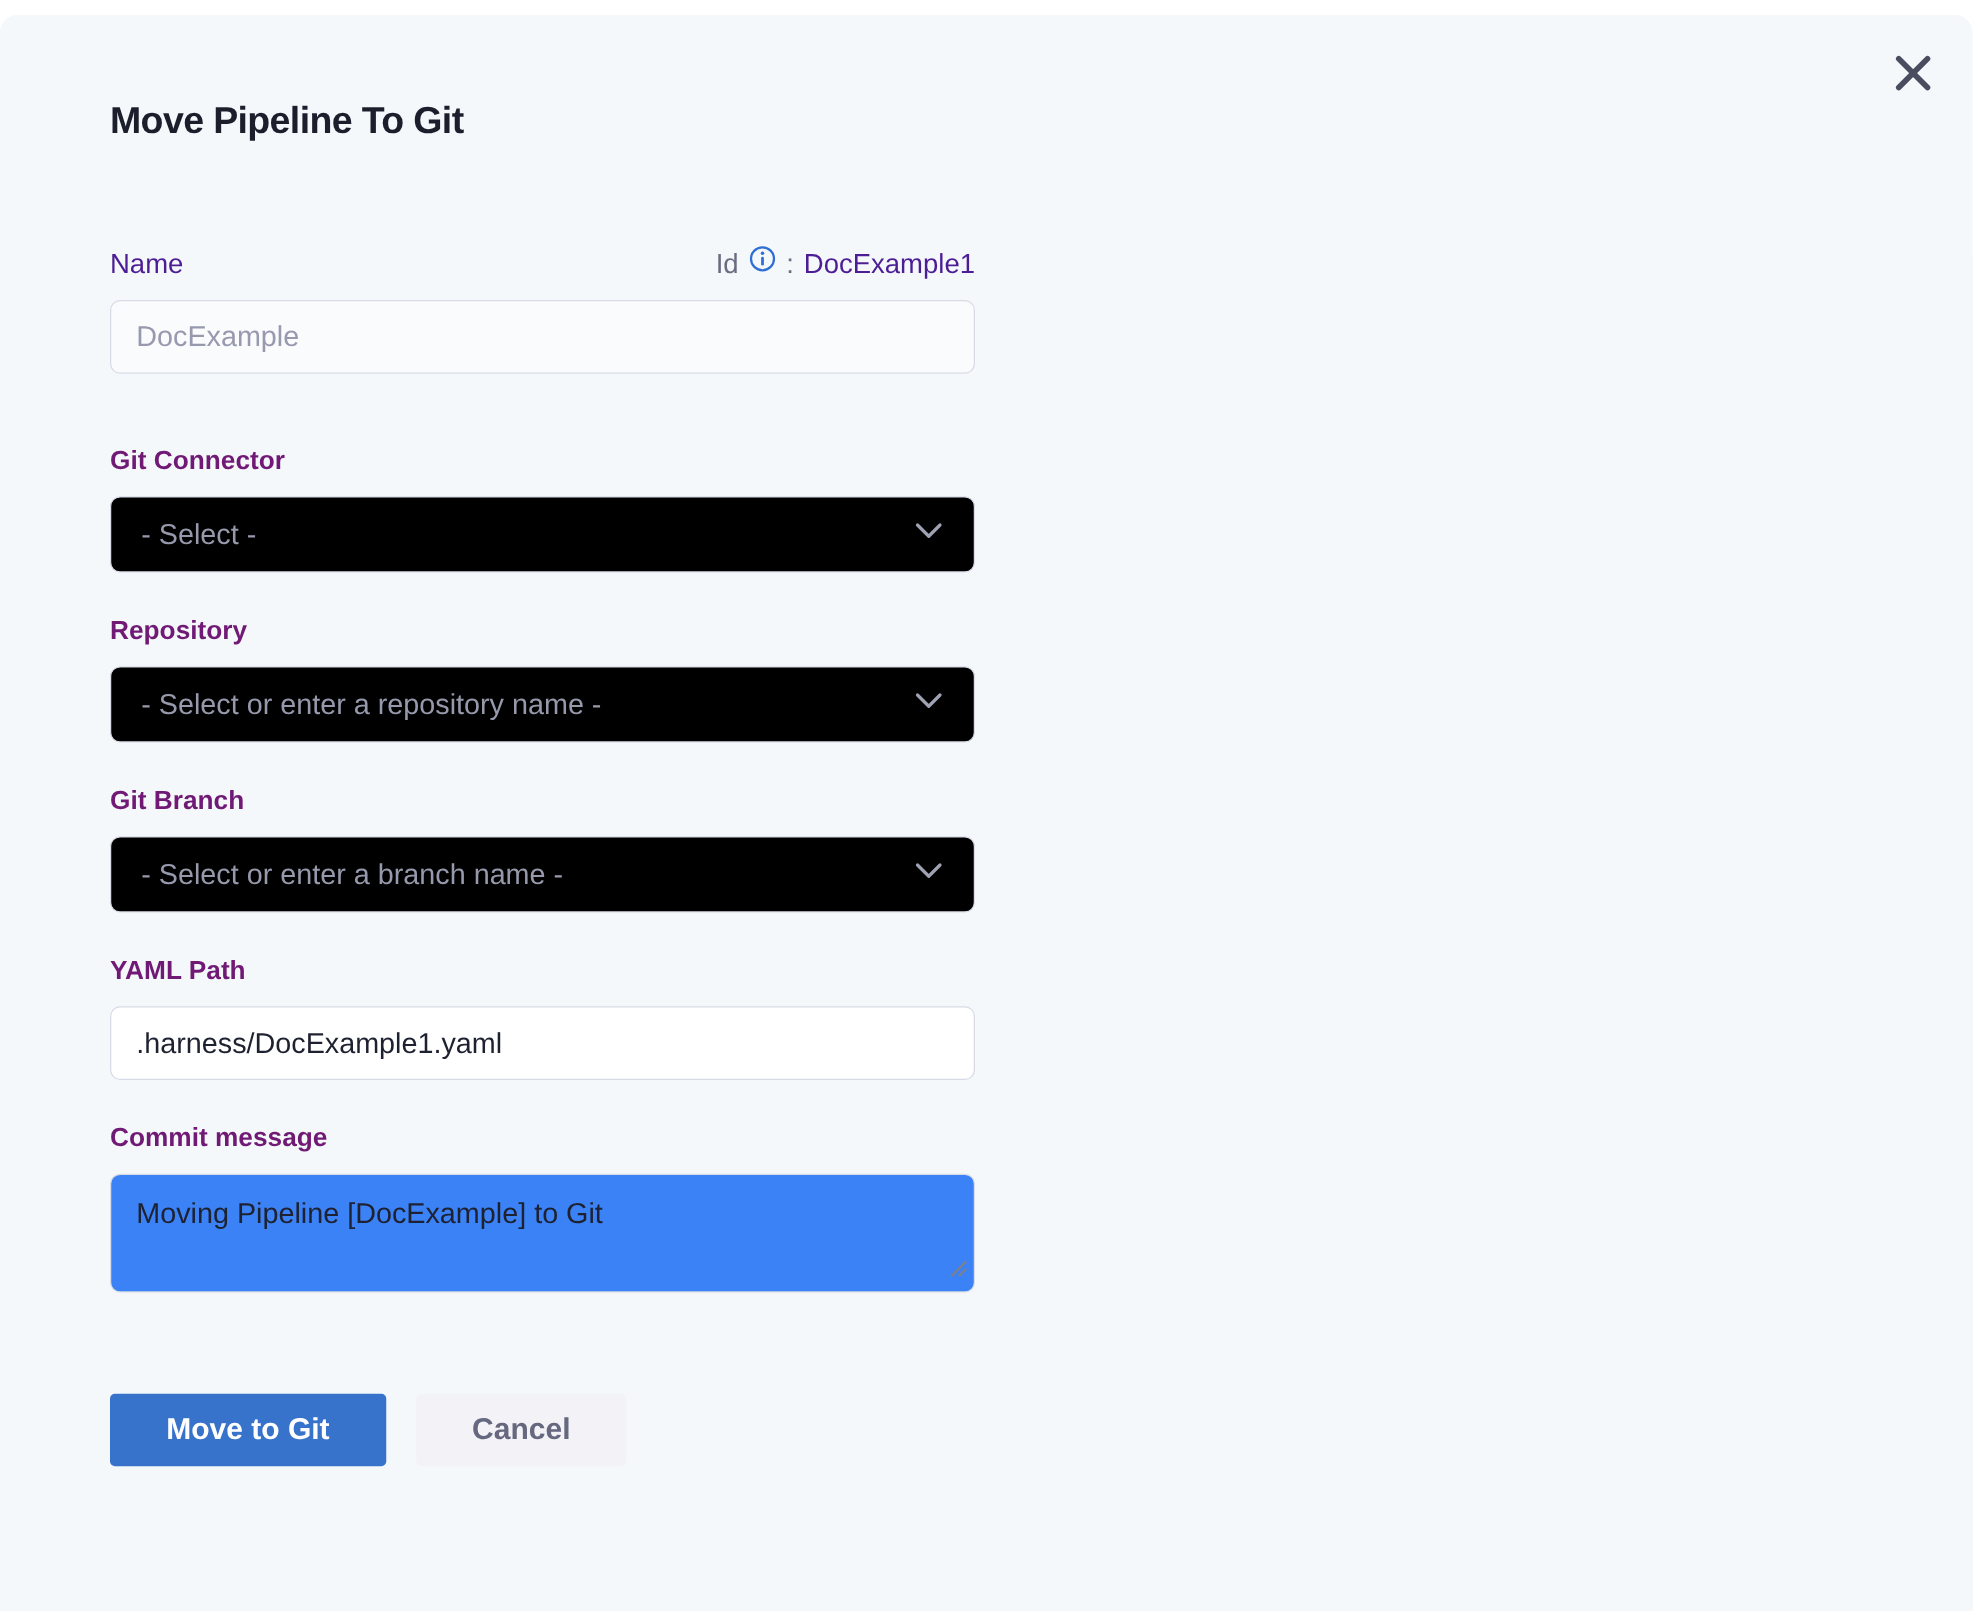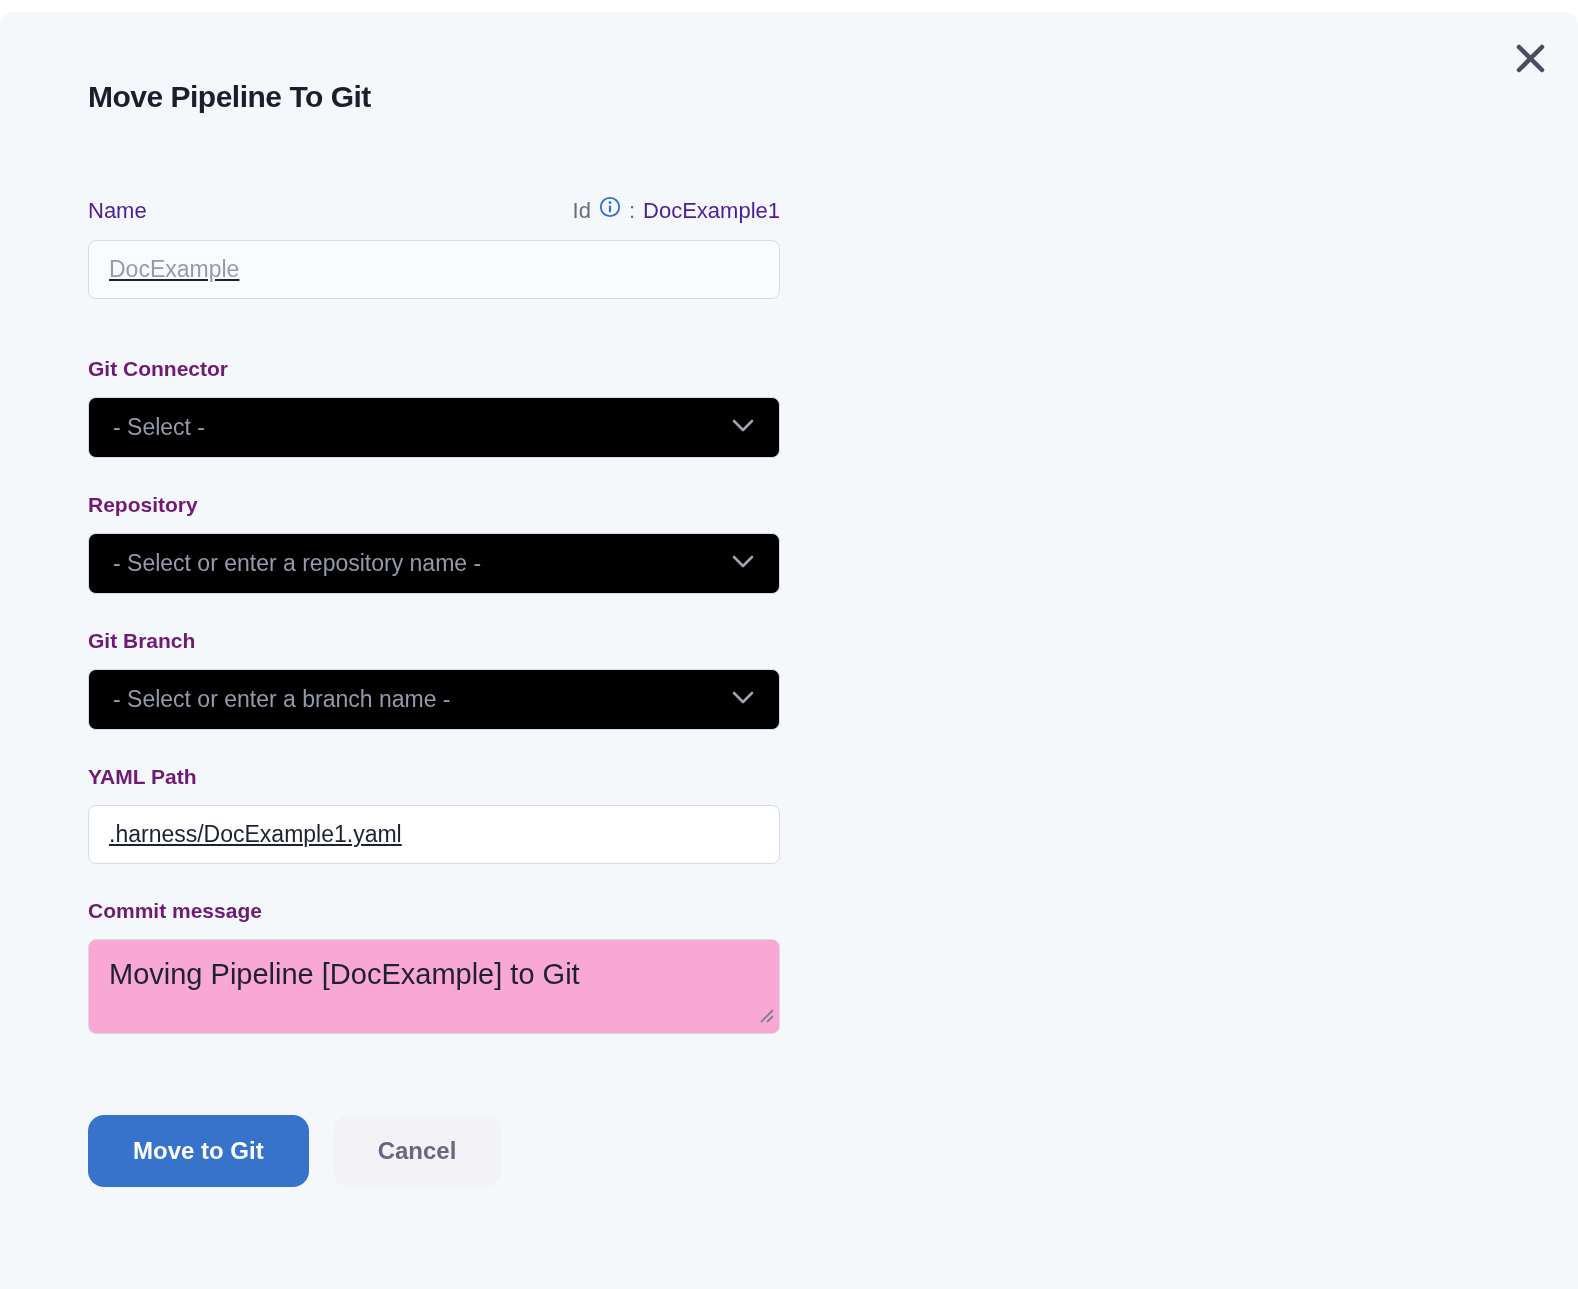--- a/index.html
+++ b/index.html
@@ -32,50 +32,50 @@
   .id-label { color:#6a6d80; }
   .id-sep { color:#6a6d80; }
   .id-value { color:#4c1d95; }
   .info-icon { display:inline-flex; margin-top:-2px; }
 
   .text-input {
     margin-top:16px; width:692px; height:59px;
     background:#ffffff; border:1px solid #d8dbe6; border-radius:8px;
     padding:0 20px; font-size:23px; color:#1e2130;
     font-family:"Liberation Sans","DejaVu Sans",sans-serif;
-    outline:none; display:block;text-decoration:underline;
+    outline:none; display:block;
   }
   .text-input.muted { background:#fafbfd; }
   .text-input.muted::placeholder { color:#979aaf; opacity:1; }
   .text-input::placeholder { color:#979aaf; opacity:1; }
 
   .group { margin-top:35px; }
   .group.first { margin-top:58px; }
   .group-label { font-size:21px; font-weight:700; color:#701a75; }
 
   .select-box {
     margin-top:16px; width:692px; height:61px;
     background:#000000; border:1px solid #d8dbe6; border-radius:8px;
     display:flex; align-items:center; justify-content:space-between;
     padding:0 24px; cursor:pointer;
   }
   .select-placeholder { font-size:23px; color:#9699ab; }
 
   .textarea-wrap { position:relative; margin-top:16px; width:692px; }
   .commit-textarea {
     width:692px; height:95px; resize:none;
-    background:#f9a8d4; border:1px solid #d8dbe6; border-radius:8px;
-    padding:14px 20px; font-size:29px; color:#1e2130; line-height:1.4;
+    background:#3b82f6; border:1px solid #d8dbe6; border-radius:8px;
+    padding:14px 20px; font-size:23px; color:#1e2130; line-height:1.4;
     font-family:"Liberation Sans","DejaVu Sans",sans-serif; outline:none; display:block;
   }
   .resize-handle { position:absolute; right:5px; bottom:6px; }
 
   .actions { margin-top:81px; display:flex; gap:24px; }
   .btn {
-    height:72px; border:none; border-radius:16px; font-size:24px; font-weight:700;
+    height:58px; border:none; border-radius:4px; font-size:24px; font-weight:700;
     font-family:"Liberation Sans","DejaVu Sans",sans-serif; cursor:pointer;
     display:inline-flex; align-items:center; justify-content:center;
   }
   .btn-primary { background:#3873cb; color:#ffffff; padding:0 45px; }
   .btn-secondary { background:#f3f2f7; color:#65687f; padding:0 45px; }
 </style>
 </head>
 <body>
 
 <div class="modal">

